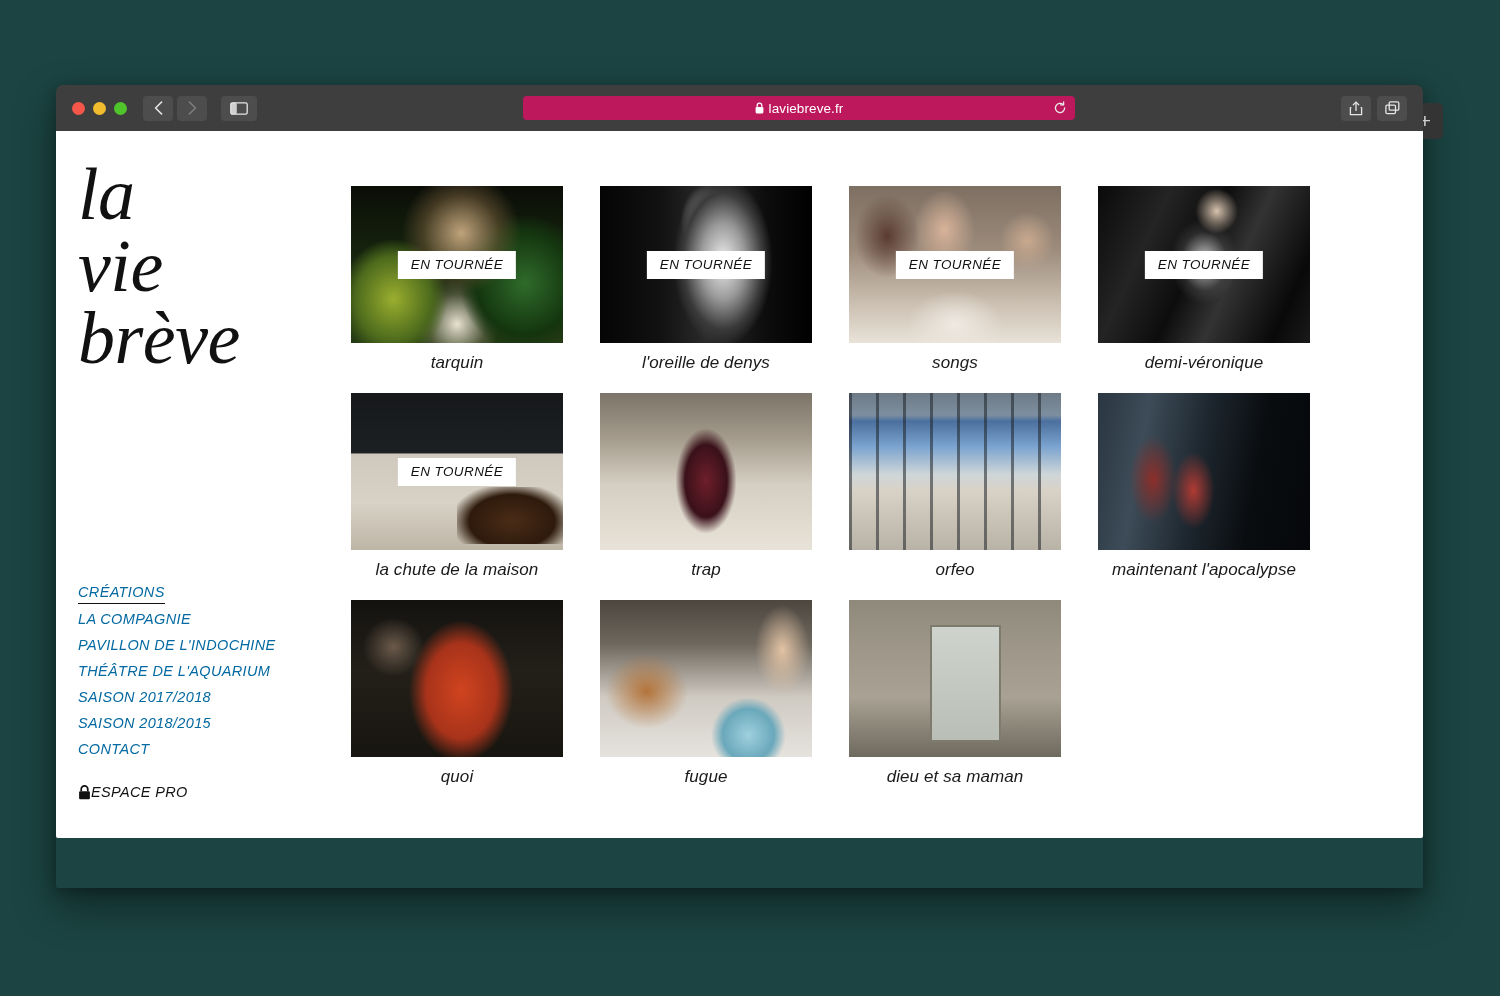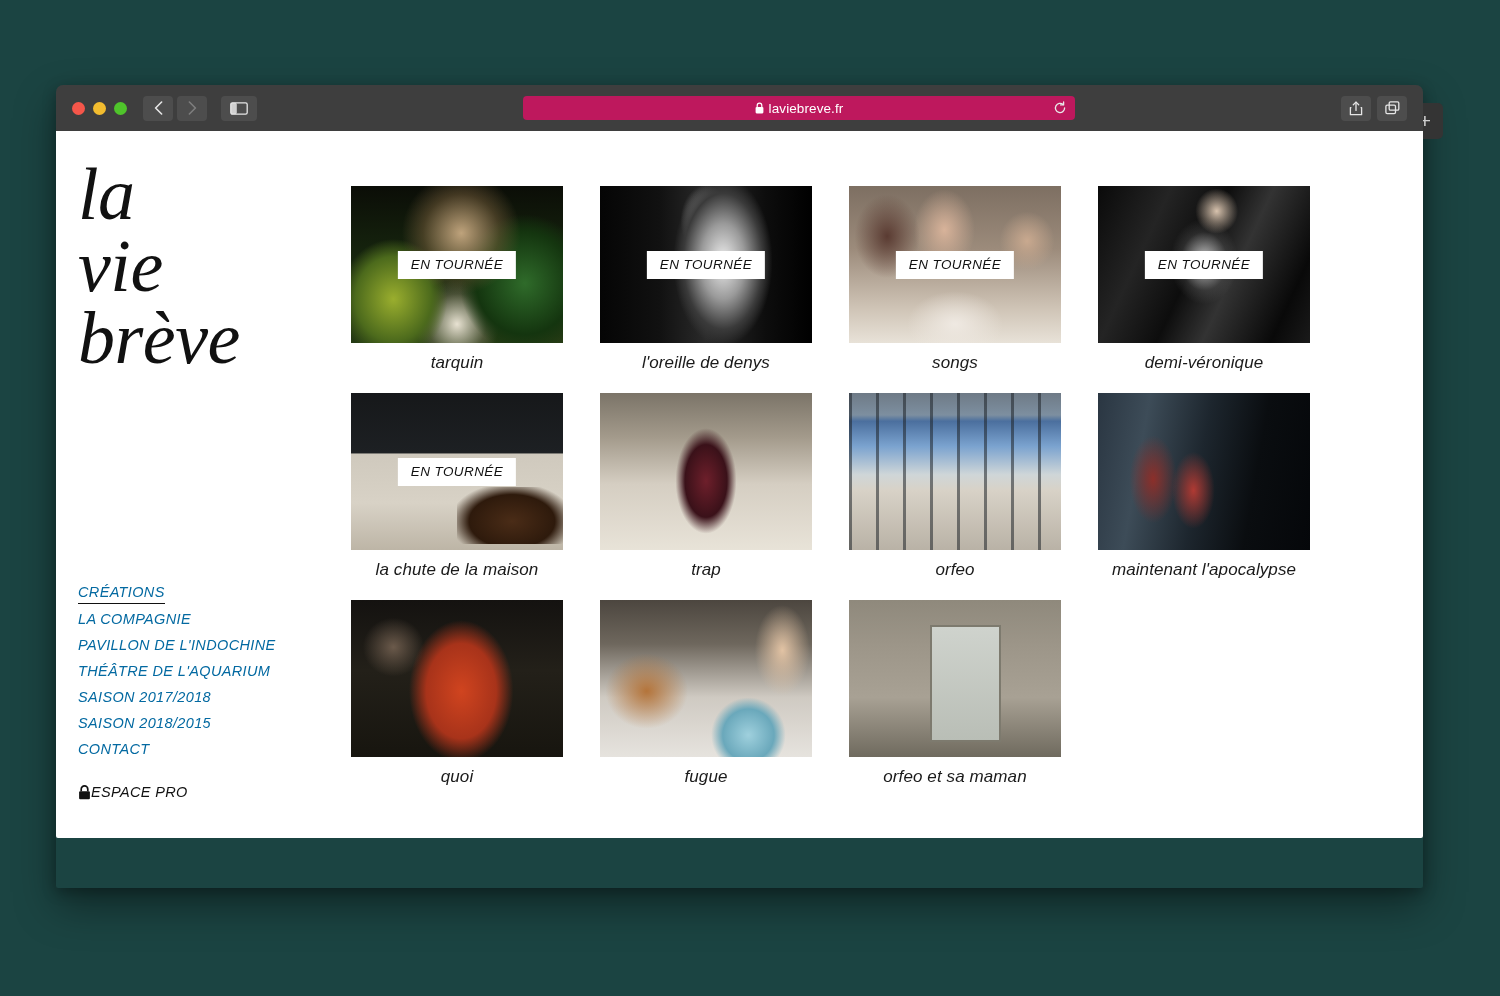--- a/index.html
+++ b/index.html
@@ -488,19 +488,19 @@
           <div class="thumb">
             <div class="art art-fugue"></div>
           </div>
           <div class="caption">fugue</div>
         </div>
 
         <div class="card">
           <div class="thumb">
             <div class="art art-dieu"></div>
           </div>
-          <div class="caption">orfeo et sa maman</div>
+          <div class="caption">dieu et sa maman</div>
         </div>
 
       </div>
     </div>
   </div>
 </div>
 
 </body></html>

